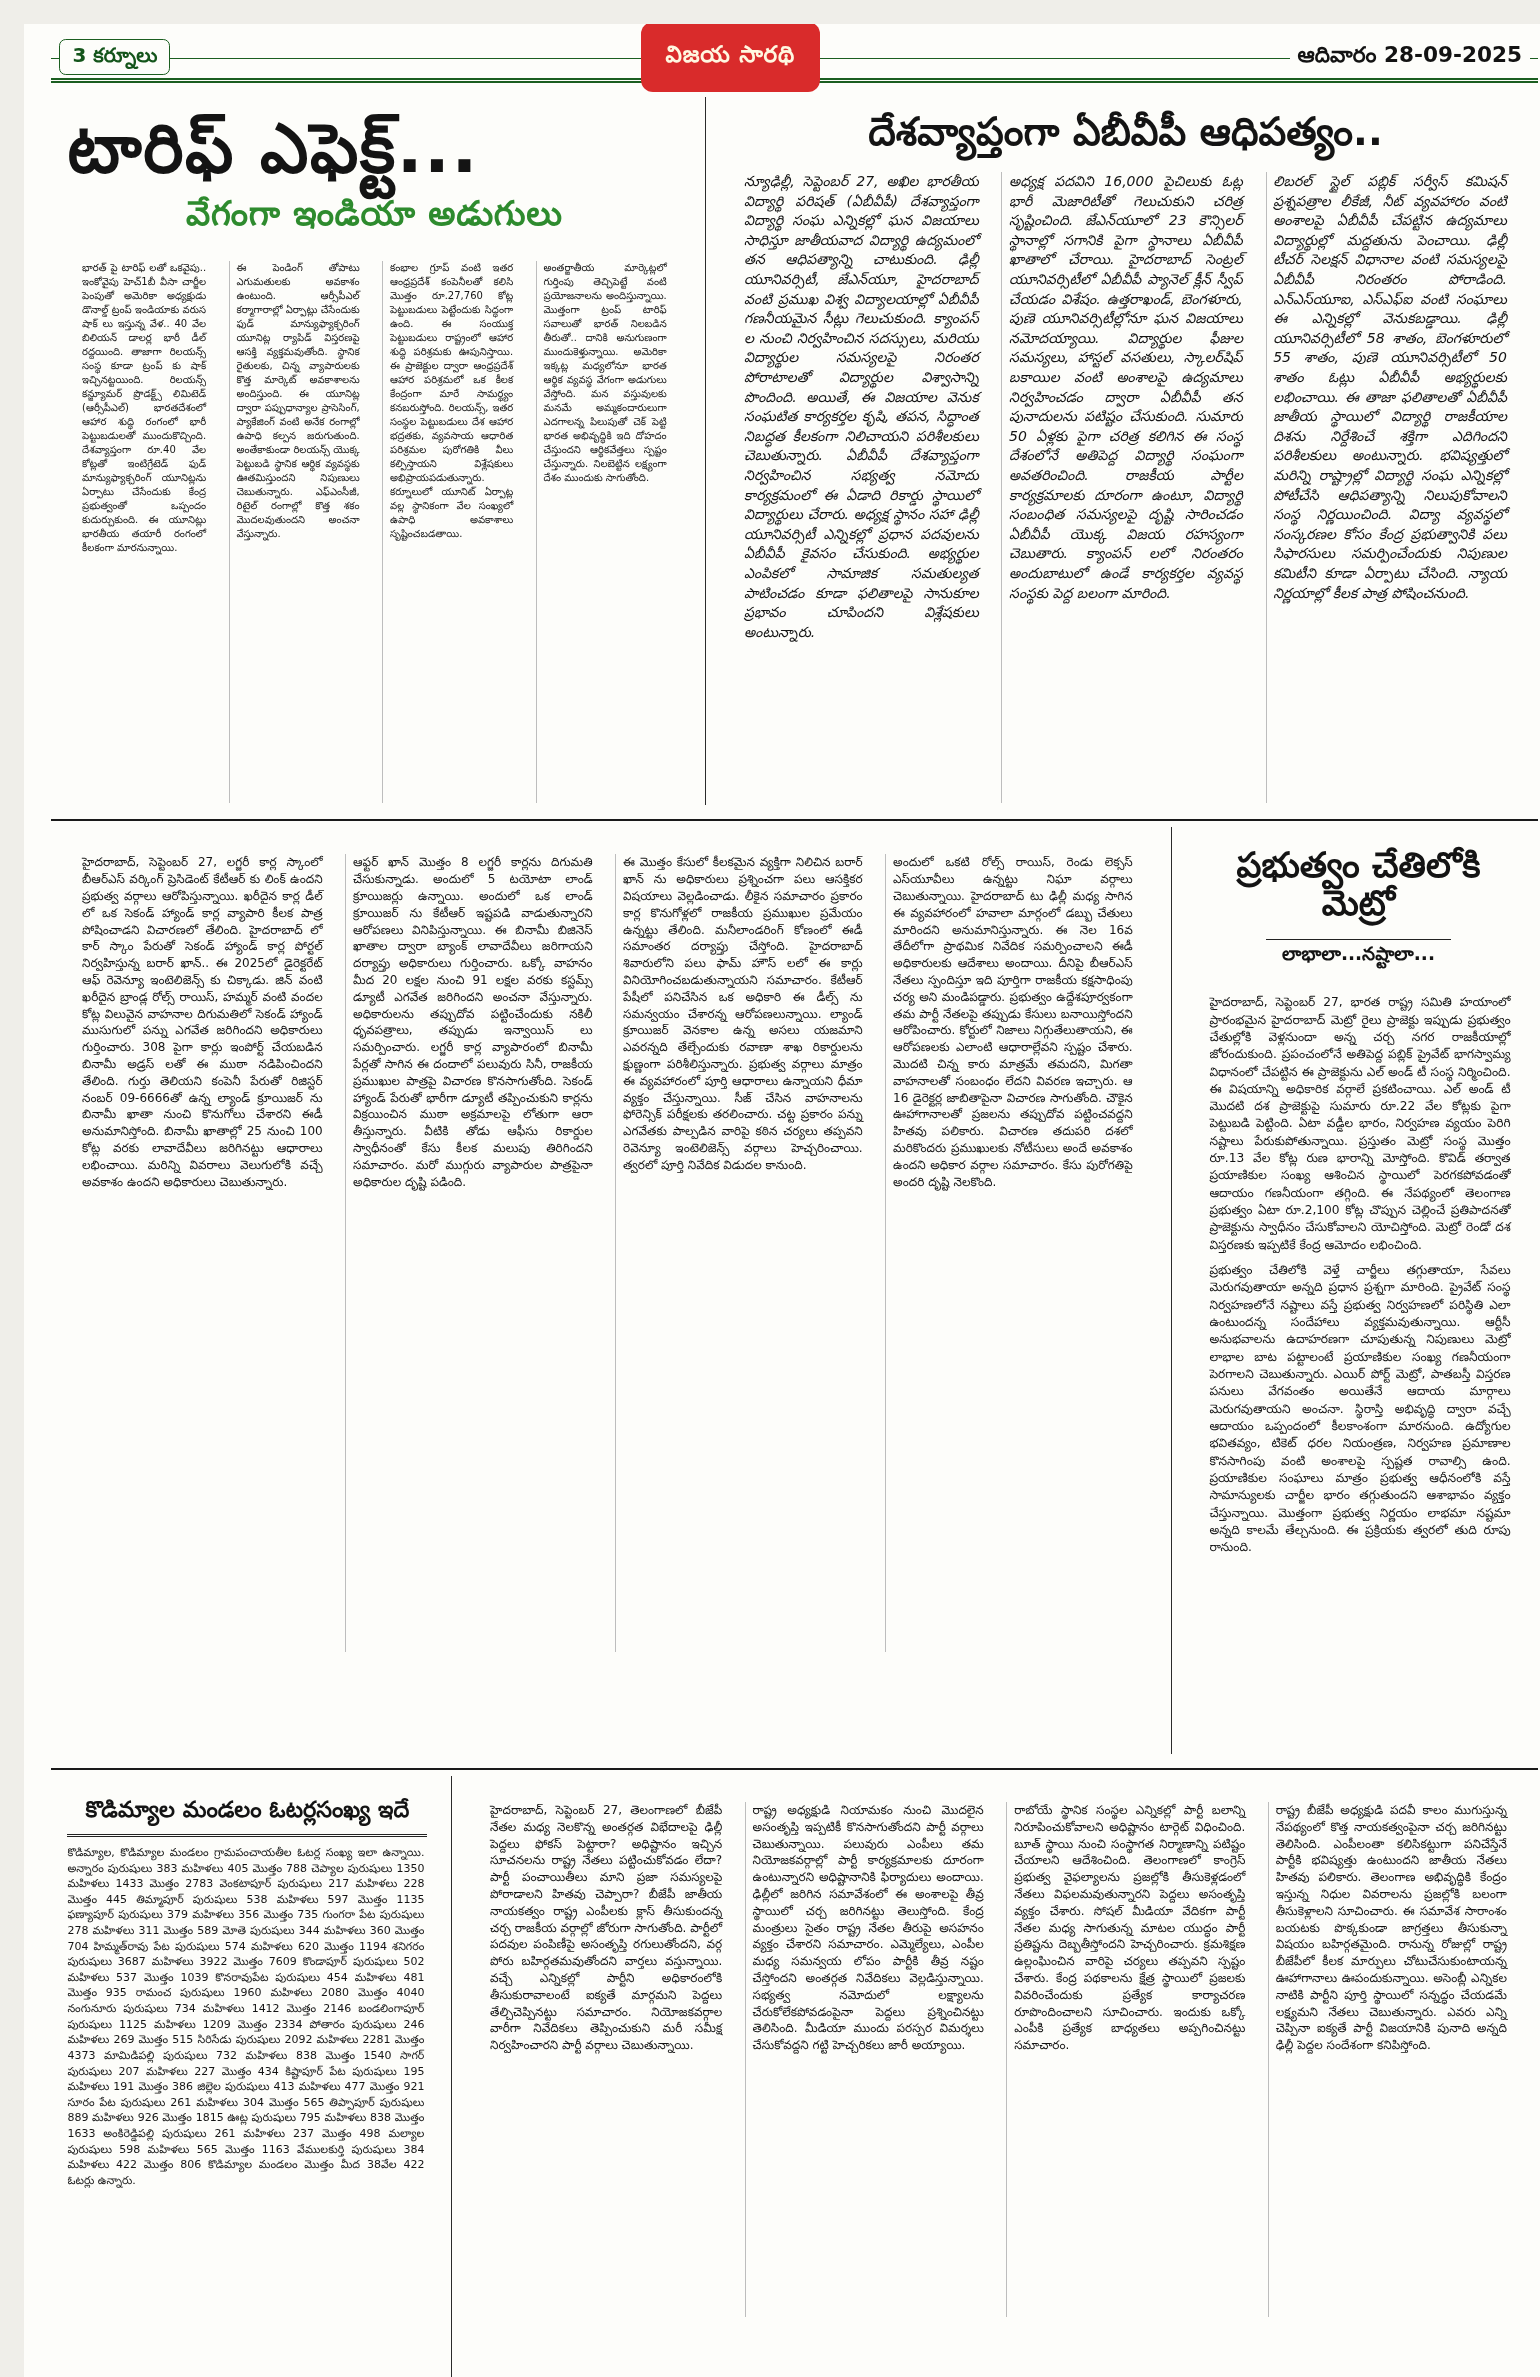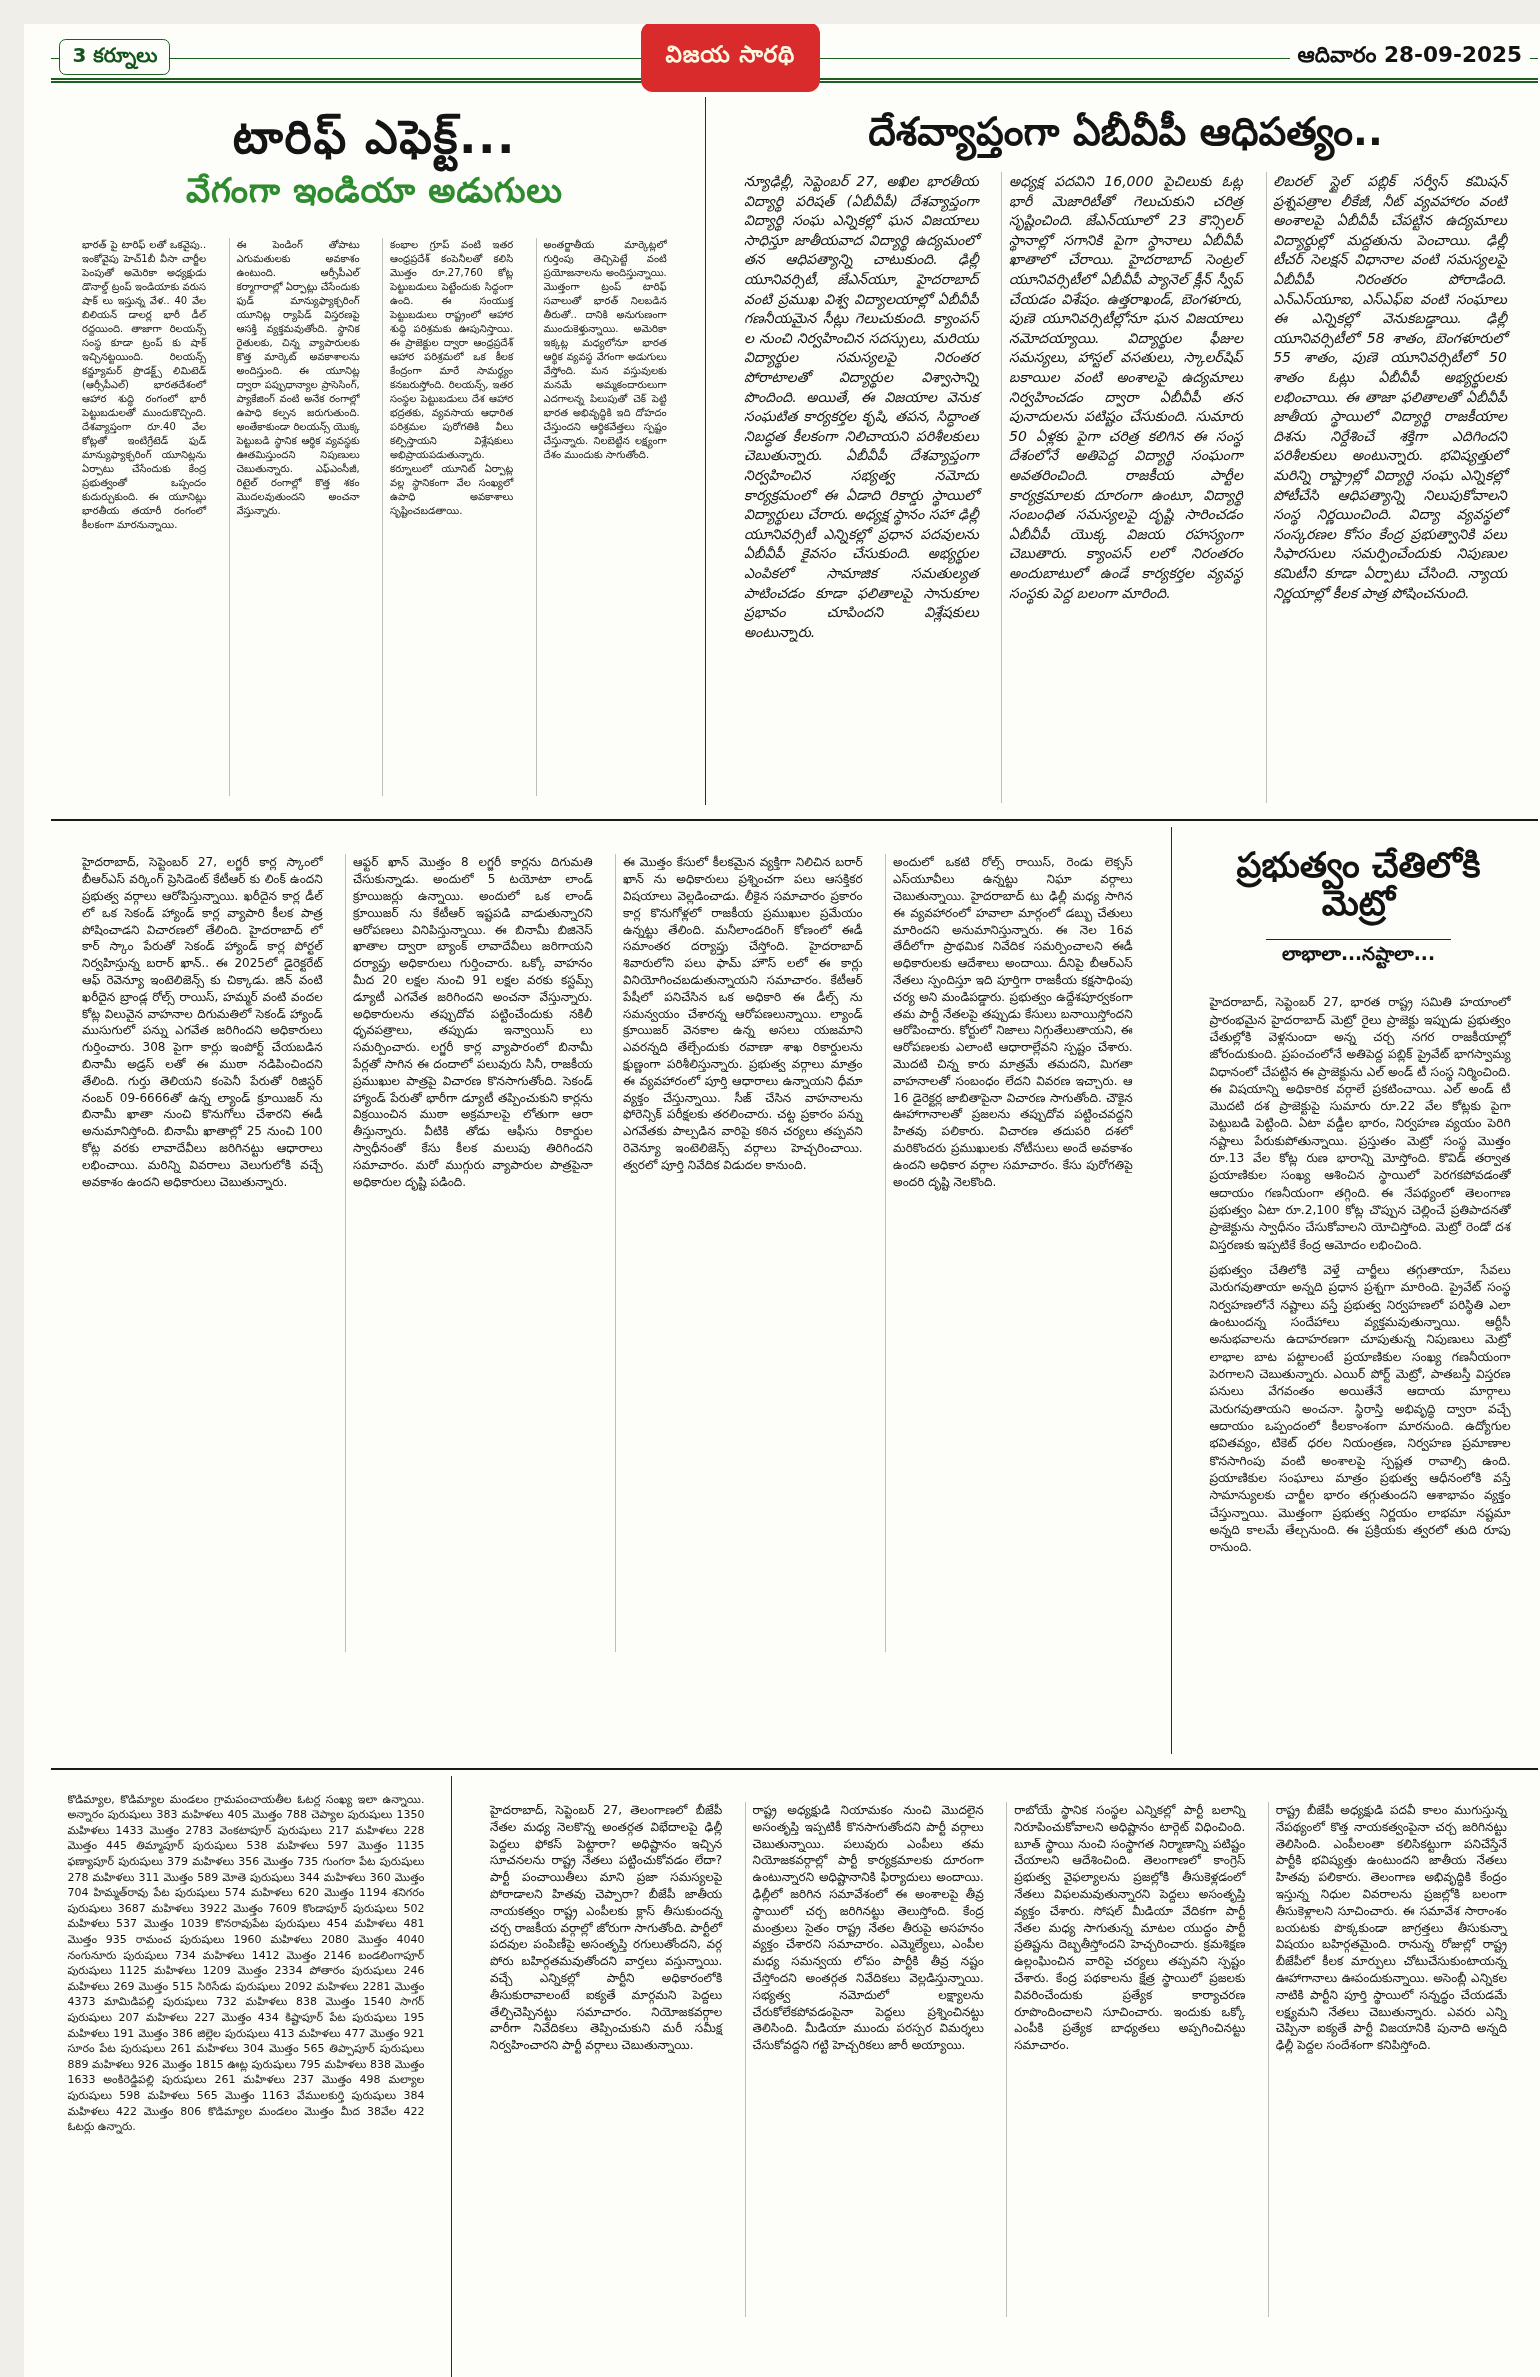--- a/index.html
+++ b/index.html
@@ -26,21 +26,21 @@
   
   .row { display:flex; overflow:hidden; }
   .vrule { border-left:1.5px solid #2b2b2b; margin:6px 7.5px; }
   .cols { display:flex; overflow:hidden; align-items:stretch; }
   .col { text-align:justify; line-height:1.4; padding:0 6.7px; overflow:hidden; }
   .col + .col { border-left:0.7px solid #bdbdbd; }
 
   
   .top-row { height:720px; }
   .art-tariff { width:630px; padding-top:6px; overflow:hidden; }
-  .tariff-headline { font-size:46px; line-height:1.05; font-weight:800; text-align:center; letter-spacing:1.5px; }
+  .tariff-headline { font-size:68px; line-height:1.05; font-weight:800; text-align:left; letter-spacing:1.5px; }
   .tariff-subhead { font-size:34px; font-weight:700; color:var(--subhead-green,#2e8b2e);
                     text-align:center; margin:9px 0 12px; letter-spacing:0.7px; }
   .art-tariff .cols { height:574px; }
   .art-tariff .col { width:25%; font-size:10px; }
 
   .art-abvp { flex:1; padding-top:10px; overflow:hidden; }
   .abvp-headline { font-size:39px; font-weight:800; text-align:center; line-height:1.12; margin:1.5px 0 10.4px; }
   .art-abvp .cols { height:650px; }
   .art-abvp .col { width:33.333%; font-size:14px;font-style:italic; }
 
@@ -121,20 +121,21 @@
       </div>
       <div class="metro-body">
         <p>హైదరాబాద్, సెప్టెంబర్ 27, భారత రాష్ట్ర సమితి హయాంలో ప్రారంభమైన హైదరాబాద్ మెట్రో రైలు ప్రాజెక్టు ఇప్పుడు ప్రభుత్వం చేతుల్లోకి వెళ్లనుందా అన్న చర్చ నగర రాజకీయాల్లో జోరందుకుంది. ప్రపంచంలోనే అతిపెద్ద పబ్లిక్ ప్రైవేట్ భాగస్వామ్య విధానంలో చేపట్టిన ఈ ప్రాజెక్టును ఎల్ అండ్ టీ సంస్థ నిర్మించింది. ఈ విషయాన్ని అధికారిక వర్గాలే ప్రకటించాయి. ఎల్ అండ్ టీ మొదటి దశ ప్రాజెక్టుపై సుమారు రూ.22 వేల కోట్లకు పైగా పెట్టుబడి పెట్టింది. ఏటా వడ్డీల భారం, నిర్వహణ వ్యయం పెరిగి నష్టాలు పేరుకుపోతున్నాయి. ప్రస్తుతం మెట్రో సంస్థ మొత్తం రూ.13 వేల కోట్ల రుణ భారాన్ని మోస్తోంది. కొవిడ్ తర్వాత ప్రయాణికుల సంఖ్య ఆశించిన స్థాయిలో పెరగకపోవడంతో ఆదాయం గణనీయంగా తగ్గింది. ఈ నేపథ్యంలో తెలంగాణ ప్రభుత్వం ఏటా రూ.2,100 కోట్ల చొప్పున చెల్లించే ప్రతిపాదనతో ప్రాజెక్టును స్వాధీనం చేసుకోవాలని యోచిస్తోంది. మెట్రో రెండో దశ విస్తరణకు ఇప్పటికే కేంద్ర ఆమోదం లభించింది.</p>
         <p>ప్రభుత్వం చేతిలోకి వెళ్తే చార్జీలు తగ్గుతాయా, సేవలు మెరుగవుతాయా అన్నది ప్రధాన ప్రశ్నగా మారింది. ప్రైవేట్ సంస్థ నిర్వహణలోనే నష్టాలు వస్తే ప్రభుత్వ నిర్వహణలో పరిస్థితి ఎలా ఉంటుందన్న సందేహాలు వ్యక్తమవుతున్నాయి. ఆర్టీసీ అనుభవాలను ఉదాహరణగా చూపుతున్న నిపుణులు మెట్రో లాభాల బాట పట్టాలంటే ప్రయాణికుల సంఖ్య గణనీయంగా పెరగాలని చెబుతున్నారు. ఎయిర్ పోర్ట్ మెట్రో, పాతబస్తీ విస్తరణ పనులు వేగవంతం అయితేనే ఆదాయ మార్గాలు మెరుగవుతాయని అంచనా. స్థిరాస్తి అభివృద్ధి ద్వారా వచ్చే ఆదాయం ఒప్పందంలో కీలకాంశంగా మారనుంది. ఉద్యోగుల భవితవ్యం, టికెట్ ధరల నియంత్రణ, నిర్వహణ ప్రమాణాల కొనసాగింపు వంటి అంశాలపై స్పష్టత రావాల్సి ఉంది. ప్రయాణికుల సంఘాలు మాత్రం ప్రభుత్వ ఆధీనంలోకి వస్తే సామాన్యులకు చార్జీల భారం తగ్గుతుందని ఆశాభావం వ్యక్తం చేస్తున్నాయి. మొత్తంగా ప్రభుత్వ నిర్ణయం లాభమా నష్టమా అన్నది కాలమే తేల్చనుంది. ఈ ప్రక్రియకు త్వరలో తుది రూపు రానుంది.</p>
       </div>
     </article>
   </section>
 
   <section class="row bot-row">
     <article class="art-voters">
+      <h2 class="voters-headline">కొడిమ్యాల మండలం ఓటర్లసంఖ్య ఇదే</h2>
       <p class="voters-body">కొడిమ్యాల, కొడిమ్యాల మండలం గ్రామపంచాయతీల ఓటర్ల సంఖ్య ఇలా ఉన్నాయి. అన్నారం పురుషులు 383 మహిళలు 405 మొత్తం 788 చెప్యాల పురుషులు 1350 మహిళలు 1433 మొత్తం 2783 వెంకటాపూర్ పురుషులు 217 మహిళలు 228 మొత్తం 445 తిమ్మాపూర్ పురుషులు 538 మహిళలు 597 మొత్తం 1135 ఫణ్యాపూర్ పురుషులు 379 మహిళలు 356 మొత్తం 735 గుంగరా పేట పురుషులు 278 మహిళలు 311 మొత్తం 589 మోతె పురుషులు 344 మహిళలు 360 మొత్తం 704 హిమ్మత్‌రావు పేట పురుషులు 574 మహిళలు 620 మొత్తం 1194 శనిగరం పురుషులు 3687 మహిళలు 3922 మొత్తం 7609 కొండాపూర్ పురుషులు 502 మహిళలు 537 మొత్తం 1039 కొనరావుపేట పురుషులు 454 మహిళలు 481 మొత్తం 935 రామంచ పురుషులు 1960 మహిళలు 2080 మొత్తం 4040 నంగునూరు పురుషులు 734 మహిళలు 1412 మొత్తం 2146 బండలింగాపూర్ పురుషులు 1125 మహిళలు 1209 మొత్తం 2334 పోతారం పురుషులు 246 మహిళలు 269 మొత్తం 515 సిరిసేడు పురుషులు 2092 మహిళలు 2281 మొత్తం 4373 మామిడిపల్లి పురుషులు 732 మహిళలు 838 మొత్తం 1540 సాగర్ పురుషులు 207 మహిళలు 227 మొత్తం 434 కిష్టాపూర్ పేట పురుషులు 195 మహిళలు 191 మొత్తం 386 జిల్లెల పురుషులు 413 మహిళలు 477 మొత్తం 921 సూరం పేట పురుషులు 261 మహిళలు 304 మొత్తం 565 తిప్పాపూర్ పురుషులు 889 మహిళలు 926 మొత్తం 1815 ఊట్ల పురుషులు 795 మహిళలు 838 మొత్తం 1633 అంకిరెడ్డిపల్లి పురుషులు 261 మహిళలు 237 మొత్తం 498 మల్యాల పురుషులు 598 మహిళలు 565 మొత్తం 1163 వేములకుర్తి పురుషులు 384 మహిళలు 422 మొత్తం 806 కొడిమ్యాల మండలం మొత్తం మీద 38వేల 422 ఓటర్లు ఉన్నారు.</p>
     </article>
     <div class="vrule"></div>
     <article class="art-bjp">
       <div class="cols">
         <p class="col">హైదరాబాద్, సెప్టెంబర్ 27, తెలంగాణలో బీజేపీ నేతల మధ్య నెలకొన్న అంతర్గత విభేదాలపై ఢిల్లీ పెద్దలు ఫోకస్ పెట్టారా? అధిష్టానం ఇచ్చిన సూచనలను రాష్ట్ర నేతలు పట్టించుకోవడం లేదా? పార్టీ పంచాయితీలు మాని ప్రజా సమస్యలపై పోరాడాలని హితవు చెప్పారా? బీజేపీ జాతీయ నాయకత్వం రాష్ట్ర ఎంపీలకు క్లాస్ తీసుకుందన్న చర్చ రాజకీయ వర్గాల్లో జోరుగా సాగుతోంది. పార్టీలో పదవుల పంపిణీపై అసంతృప్తి రగులుతోందని, వర్గ పోరు బహిర్గతమవుతోందని వార్తలు వస్తున్నాయి. వచ్చే ఎన్నికల్లో పార్టీని అధికారంలోకి తీసుకురావాలంటే ఐక్యతే మార్గమని పెద్దలు తేల్చిచెప్పినట్టు సమాచారం. నియోజకవర్గాల వారీగా నివేదికలు తెప్పించుకుని మరీ సమీక్ష నిర్వహించారని పార్టీ వర్గాలు చెబుతున్నాయి.</p>
         <p class="col">రాష్ట్ర అధ్యక్షుడి నియామకం నుంచి మొదలైన అసంతృప్తి ఇప్పటికీ కొనసాగుతోందని పార్టీ వర్గాలు చెబుతున్నాయి. పలువురు ఎంపీలు తమ నియోజకవర్గాల్లో పార్టీ కార్యక్రమాలకు దూరంగా ఉంటున్నారని అధిష్టానానికి ఫిర్యాదులు అందాయి. ఢిల్లీలో జరిగిన సమావేశంలో ఈ అంశాలపై తీవ్ర స్థాయిలో చర్చ జరిగినట్టు తెలుస్తోంది. కేంద్ర మంత్రులు సైతం రాష్ట్ర నేతల తీరుపై అసహనం వ్యక్తం చేశారని సమాచారం. ఎమ్మెల్యేలు, ఎంపీల మధ్య సమన్వయ లోపం పార్టీకి తీవ్ర నష్టం చేస్తోందని అంతర్గత నివేదికలు వెల్లడిస్తున్నాయి. సభ్యత్వ నమోదులో లక్ష్యాలను చేరుకోలేకపోవడంపైనా పెద్దలు ప్రశ్నించినట్టు తెలిసింది. మీడియా ముందు పరస్పర విమర్శలు చేసుకోవద్దని గట్టి హెచ్చరికలు జారీ అయ్యాయి.</p>
         <p class="col">రాబోయే స్థానిక సంస్థల ఎన్నికల్లో పార్టీ బలాన్ని నిరూపించుకోవాలని అధిష్టానం టార్గెట్ విధించింది. బూత్ స్థాయి నుంచి సంస్థాగత నిర్మాణాన్ని పటిష్టం చేయాలని ఆదేశించింది. తెలంగాణలో కాంగ్రెస్ ప్రభుత్వ వైఫల్యాలను ప్రజల్లోకి తీసుకెళ్లడంలో నేతలు విఫలమవుతున్నారని పెద్దలు అసంతృప్తి వ్యక్తం చేశారు. సోషల్ మీడియా వేదికగా పార్టీ నేతల మధ్య సాగుతున్న మాటల యుద్ధం పార్టీ ప్రతిష్టను దెబ్బతీస్తోందని హెచ్చరించారు. క్రమశిక్షణ ఉల్లంఘించిన వారిపై చర్యలు తప్పవని స్పష్టం చేశారు. కేంద్ర పథకాలను క్షేత్ర స్థాయిలో ప్రజలకు వివరించేందుకు ప్రత్యేక కార్యాచరణ రూపొందించాలని సూచించారు. ఇందుకు ఒక్కో ఎంపీకి ప్రత్యేక బాధ్యతలు అప్పగించినట్టు సమాచారం.</p>
         <p class="col">రాష్ట్ర బీజేపీ అధ్యక్షుడి పదవీ కాలం ముగుస్తున్న నేపథ్యంలో కొత్త నాయకత్వంపైనా చర్చ జరిగినట్టు తెలిసింది. ఎంపీలంతా కలిసికట్టుగా పనిచేస్తేనే పార్టీకి భవిష్యత్తు ఉంటుందని జాతీయ నేతలు హితవు పలికారు. తెలంగాణ అభివృద్ధికి కేంద్రం ఇస్తున్న నిధుల వివరాలను ప్రజల్లోకి బలంగా తీసుకెళ్లాలని సూచించారు. ఈ సమావేశ సారాంశం బయటకు పొక్కకుండా జాగ్రత్తలు తీసుకున్నా విషయం బహిర్గతమైంది. రానున్న రోజుల్లో రాష్ట్ర బీజేపీలో కీలక మార్పులు చోటుచేసుకుంటాయన్న ఊహాగానాలు ఊపందుకున్నాయి. అసెంబ్లీ ఎన్నికల నాటికి పార్టీని పూర్తి స్థాయిలో సన్నద్ధం చేయడమే లక్ష్యమని నేతలు చెబుతున్నారు. ఎవరు ఎన్ని చెప్పినా ఐక్యతే పార్టీ విజయానికి పునాది అన్నది ఢిల్లీ పెద్దల సందేశంగా కనిపిస్తోంది.</p>
       </div>

